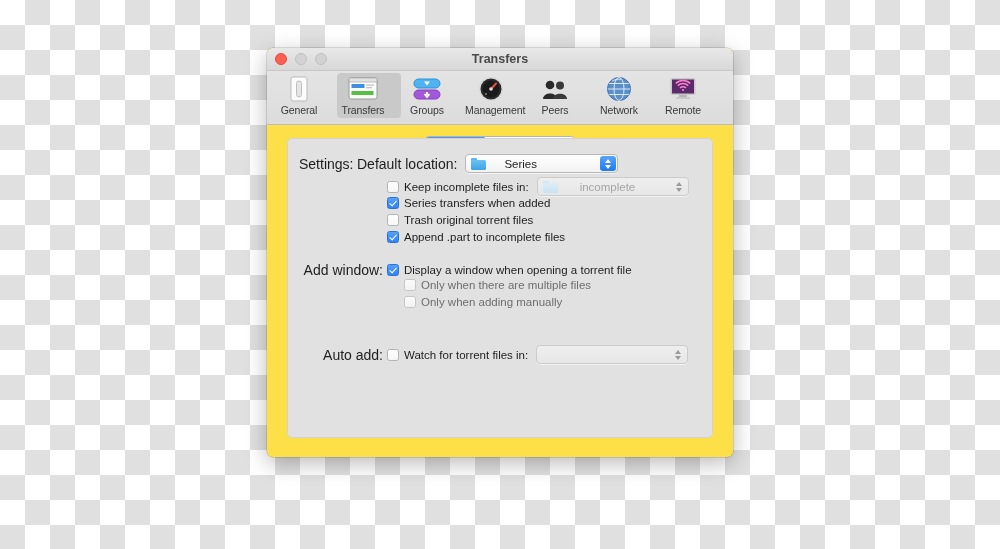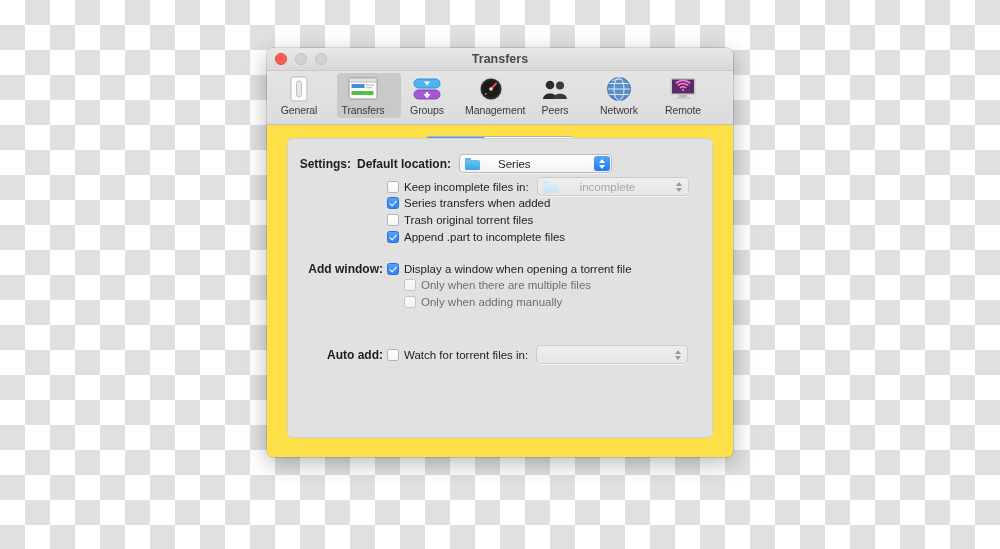--- a/index.html
+++ b/index.html
@@ -137,25 +137,24 @@
     border-radius: 5px;
     box-sizing: border-box;
   }
 
   .row {
     display: flex;
     align-items: center;
     position: absolute;
   }
   .rlabel {
-    font-size: 12px;
+    font-size: 14px;
     color: #1d1d1d;
     text-align: right;
     white-space: nowrap;
-    font-weight: bold;
   }
 
   
   .popup {
     height: 19px;
     border: 1px solid #b9b9b9;
     border-radius: 4px;
     background: linear-gradient(to bottom, #ffffff, #f2f2f2);
     display: flex;
     align-items: center;

